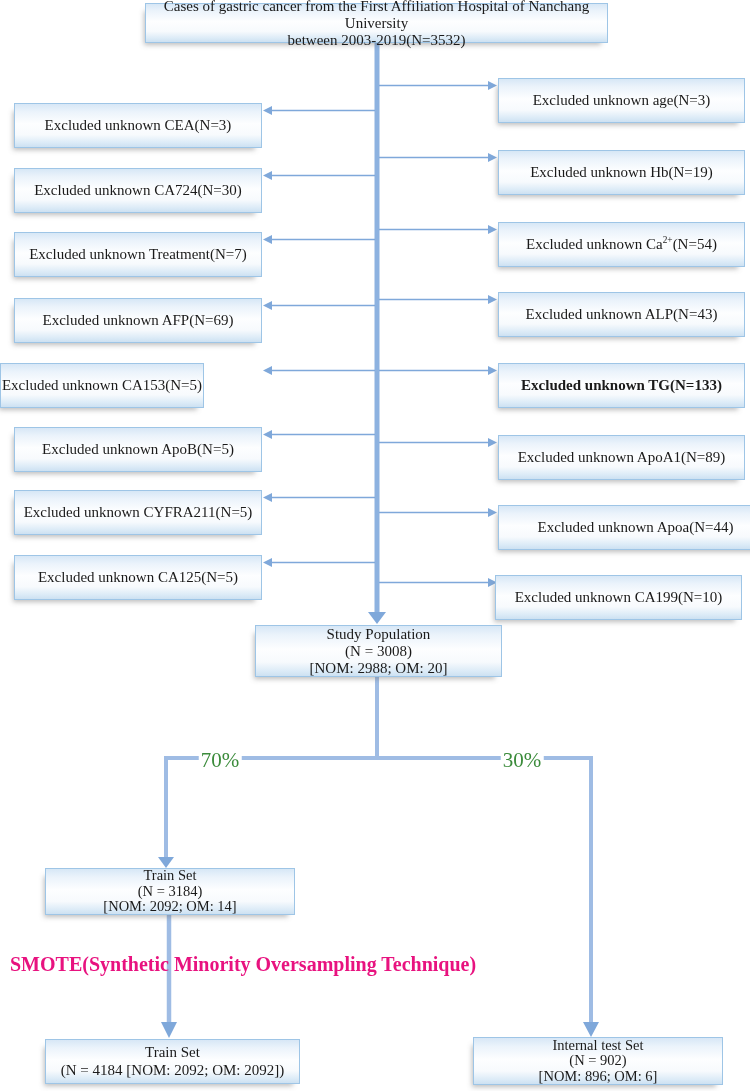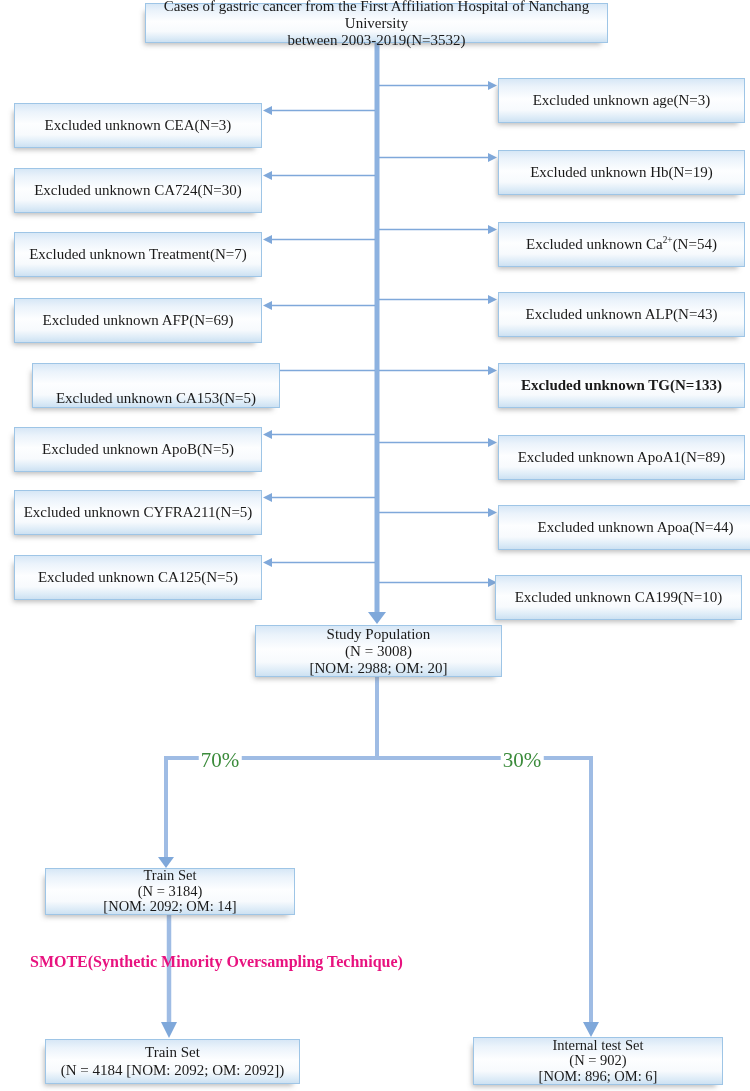--- a/index.html
+++ b/index.html
@@ -26,21 +26,21 @@
   #train2-box{left:45px;top:1039px;width:255px;height:45px;font-size:15px;line-height:17.5px;}
   #internal-box{left:473px;top:1037px;width:250px;height:48px;font-size:14.5px;line-height:15.5px;}
   .pct{
     position:absolute;z-index:2;transform:translate(-50%,-50%);
     color:var(--green,#3c8c3c);font-size:21px;background:#ffffff;padding:0 2px;line-height:1;
   }
   #pct-left{left:220px;top:760px;}
   #pct-right{left:522px;top:760px;}
   #smote-label{
     position:absolute;z-index:3;left:10px;top:953px;
-    color:var(--pink,#e8127f);font-size:16px;font-weight:bold;letter-spacing:0;margin-left:20px;
+    color:var(--pink,#e8127f);font-size:20px;font-weight:bold;letter-spacing:0;
   }
   sup{font-size:62%;line-height:0;}
 </style>
 </head>
 <body>
 
 <div id="figure">
 
   <svg id="connectors" width="750" height="1091">
       <line x1="377" y1="43" x2="377" y2="613" stroke="#8db2e0" stroke-width="5"></line>
@@ -98,21 +98,21 @@
       </div>
       <div class="fbox exc" style="left: 14px; top: 153px; width: 248px; height: 45px;">
         <span>Excluded unknown CA724(N=30)</span>
       </div>
       <div class="fbox exc" style="left: 14px; top: 217px; width: 248px; height: 45px;">
         <span>Excluded unknown Treatment(N=7)</span>
       </div>
       <div class="fbox exc" style="left: 14px; top: 283px; width: 248px; height: 45px;">
         <span>Excluded unknown AFP(N=69)</span>
       </div>
-      <div class="fbox exc" style="left: 32px; top: 348px; width: 248px; height: 45px; justify-content: flex-end;">
+      <div class="fbox exc" style="left: 0; top: 348px; width: 204px; height: 45px;">
         <span>Excluded unknown CA153(N=5)</span>
       </div>
       <div class="fbox exc" style="left: 14px; top: 412px; width: 248px; height: 45px;">
         <span>Excluded unknown ApoB(N=5)</span>
       </div>
       <div class="fbox exc" style="left: 14px; top: 475px; width: 248px; height: 45px;">
         <span>Excluded unknown CYFRA211(N=5)</span>
       </div>
       <div class="fbox exc" style="left: 14px; top: 540px; width: 248px; height: 45px;">
         <span>Excluded unknown CA125(N=5)</span>

